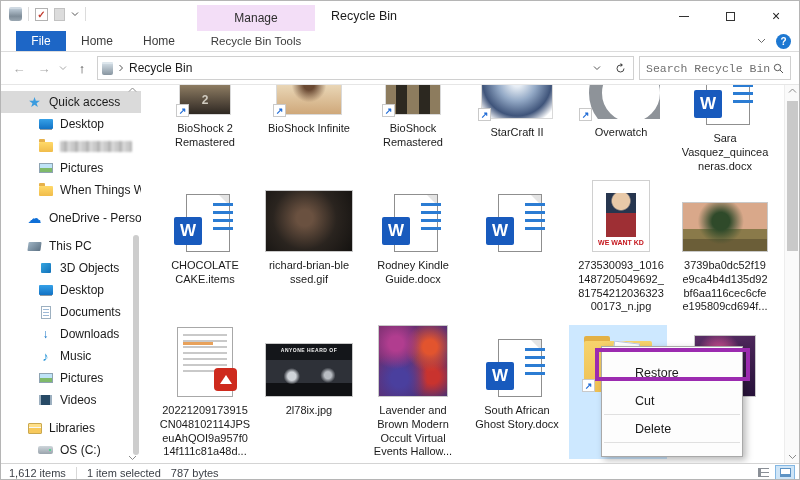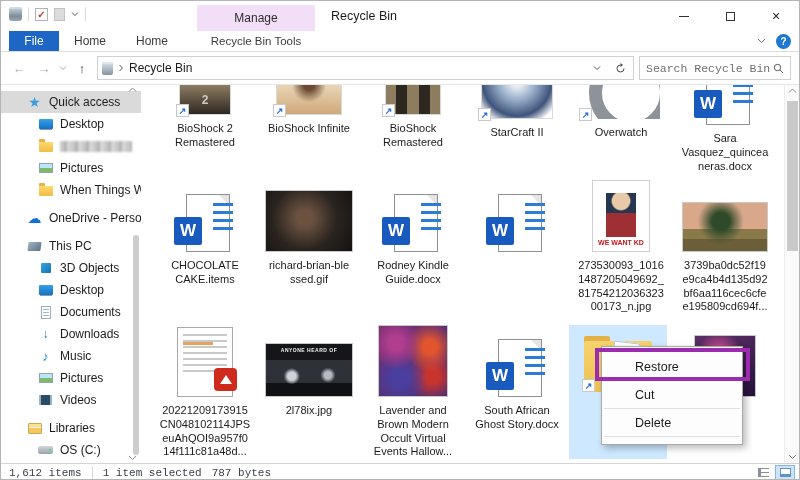--- a/index.html
+++ b/index.html
@@ -18,21 +18,21 @@
   .manage-tab { position:absolute; left:196px; top:4px; width:118px; height:26px; background:#f3def7; display:flex; align-items:center; justify-content:center; font-size:12px; color:#2d2d2d; }
   .win-title { position:absolute; left:330px; top:8px; font-size:12.5px; color:#1b1b1b; }
   .win-controls { position:absolute; right:0; top:0; display:flex; height:30px; }
   .wc { width:46px; height:30px; display:flex; align-items:center; justify-content:center; color:#222; }
   .wc-min-bar { width:10px; height:1px; background:#333; }
   .wc-max-box { width:9px; height:9px; border:1px solid #333; }
   .wc-close-x { font-size:14px; line-height:1; }
 
   
   .tabrow { position:relative; height:21px; border-bottom:1px solid #dcdcdc; display:flex; align-items:stretch; font-size:12px; }
-  .tab-file { width:50px; margin-left:8px; background:#1d66c6; color:#fff; display:flex; align-items:center; justify-content:center; }
+  .tab-file { width:50px; margin-left:15px; background:#1d66c6; color:#fff; display:flex; align-items:center; justify-content:center; }
   .tab-plain { width:62px; display:flex; align-items:center; justify-content:center; color:#3b3b3b; }
   .tab-context { position:absolute; left:196px; top:0; width:118px; height:100%; display:flex; align-items:center; justify-content:center; color:#3b3b3b; font-size:11.5px; background:#fff; }
   .ribbon-right { position:absolute; right:8px; top:0; height:100%; display:flex; align-items:center; gap:10px; }
   .help-circle { width:15px; height:15px; border-radius:50%; background:#1d78d2; color:#fff; font-size:10px; font-weight:bold; display:flex; align-items:center; justify-content:center; }
 
   
   .addrrow { height:33px; display:flex; align-items:center; gap:5px; padding:0 8px; border-bottom:1px solid #e6e6e6; }
   .navbtn { width:20px; height:20px; display:flex; align-items:center; justify-content:center; font-size:13px; }
   .nav-dim { color:#a8a8a8; }
   .nav-dark { color:#3a3a3a; }
@@ -130,29 +130,29 @@
 
   
   .folder-icon { position:relative; width:68px; height:56px; }
   .f-tab { position:absolute; left:0; top:0; width:26px; height:9px; background:#e3b146; border-radius:2px 2px 0 0; }
   .f-back { position:absolute; left:0; top:5px; width:68px; height:51px; background:linear-gradient(180deg,#f6d36c,#eec053); border-radius:2px; }
   .f-doc { position:absolute; left:28px; top:6px; width:26px; height:36px; background:#fff; border:1px solid #b9c8e4; transform:rotate(7deg); }
   .f-doc::before { content:""; position:absolute; left:3px; top:5px; width:17px; height:22px; background:repeating-linear-gradient(180deg,#7fa8d9 0 2px,transparent 2px 6px); }
   .sel-tile { background:#cde8ff; padding:5px 0 4px 0; width:98px; }
 
   
-  .ctxmenu { position:absolute; left:460px; top:261px; width:142px; background:#fdfdfd; border:1px solid #a9a9a9; box-shadow:3px 3px 7px rgba(0,0,0,.28); padding:6px 0; z-index:20; font-size:12.5px; }
+  .ctxmenu { position:absolute; left:460px; top:261px; width:142px; background:#fdfdfd; border:1px solid #a9a9a9; box-shadow:3px 3px 7px rgba(0,0,0,.28); padding:12px 0; z-index:20; font-size:12.5px; }
   .mi { height:25px; line-height:27px; padding-left:33px; color:#1b1b1b; position:relative; }
   .mi-restore { height:29px; line-height:29px; }
   .mi-bold { font-weight:bold; }
   .msep { height:1px; background:#e0e0e0; margin:1px 2px; }
   .purple-box { position:absolute; left:-7px; right:-8px; top:1px; height:33px; border:4px solid #9c2bb0; z-index:30; pointer-events:none; }
 
   
-  .statusbar { position:relative; height:18px; border-top:1px solid #d4d4d4; display:flex; align-items:center; font-size:11px; color:#3b3f46; background:#fff;font-family:Liberation Mono, monospace; }
+  .statusbar { position:relative; height:18px; border-top:1px solid #d4d4d4; display:flex; align-items:center; font-size:11px; color:#3b3f46; background:#fff; }
   .st-left { display:flex; align-items:center; gap:10px; padding-left:8px; }
   .st-sep { width:1px; height:12px; background:#d8d8d8; }
   .st-right { position:absolute; right:4px; top:0; height:100%; display:flex; align-items:center; gap:2px; }
   .vb { width:20px; height:16px; display:flex; align-items:center; justify-content:center; border:1px solid transparent; }
   .vb-detail-glyph { width:11px; height:9px; background:repeating-linear-gradient(180deg,#8a8f96 0 1px,transparent 1px 4px); border-left:3px solid #8a8f96; }
   .vb.active { background:#cfe5f7; border-color:#84b8e4; }
   .vb-thumb-glyph { width:11px; height:9px; background:#fff; border:1px solid #5e93c4; border-bottom:3px solid #5e93c4; }
 </style>
 </head>
 <body>

